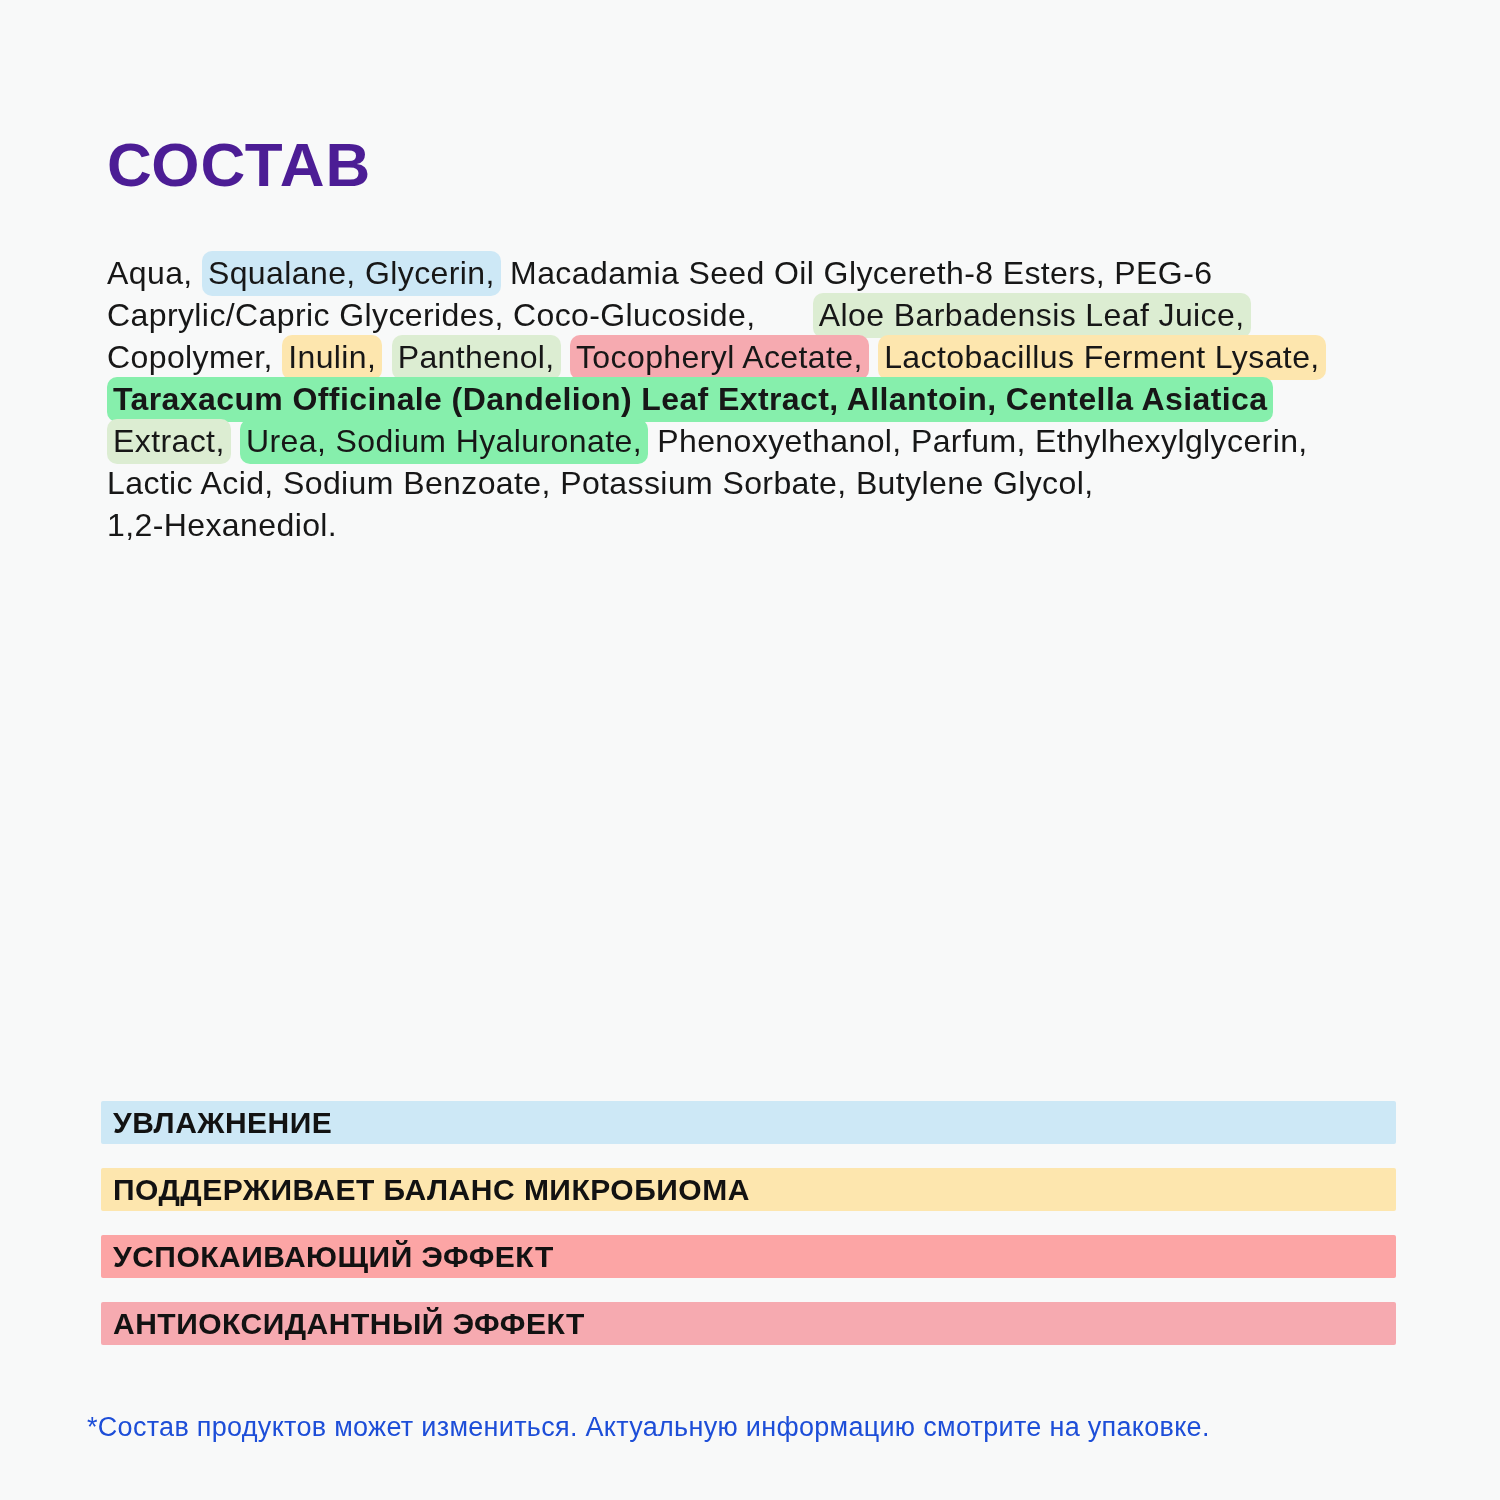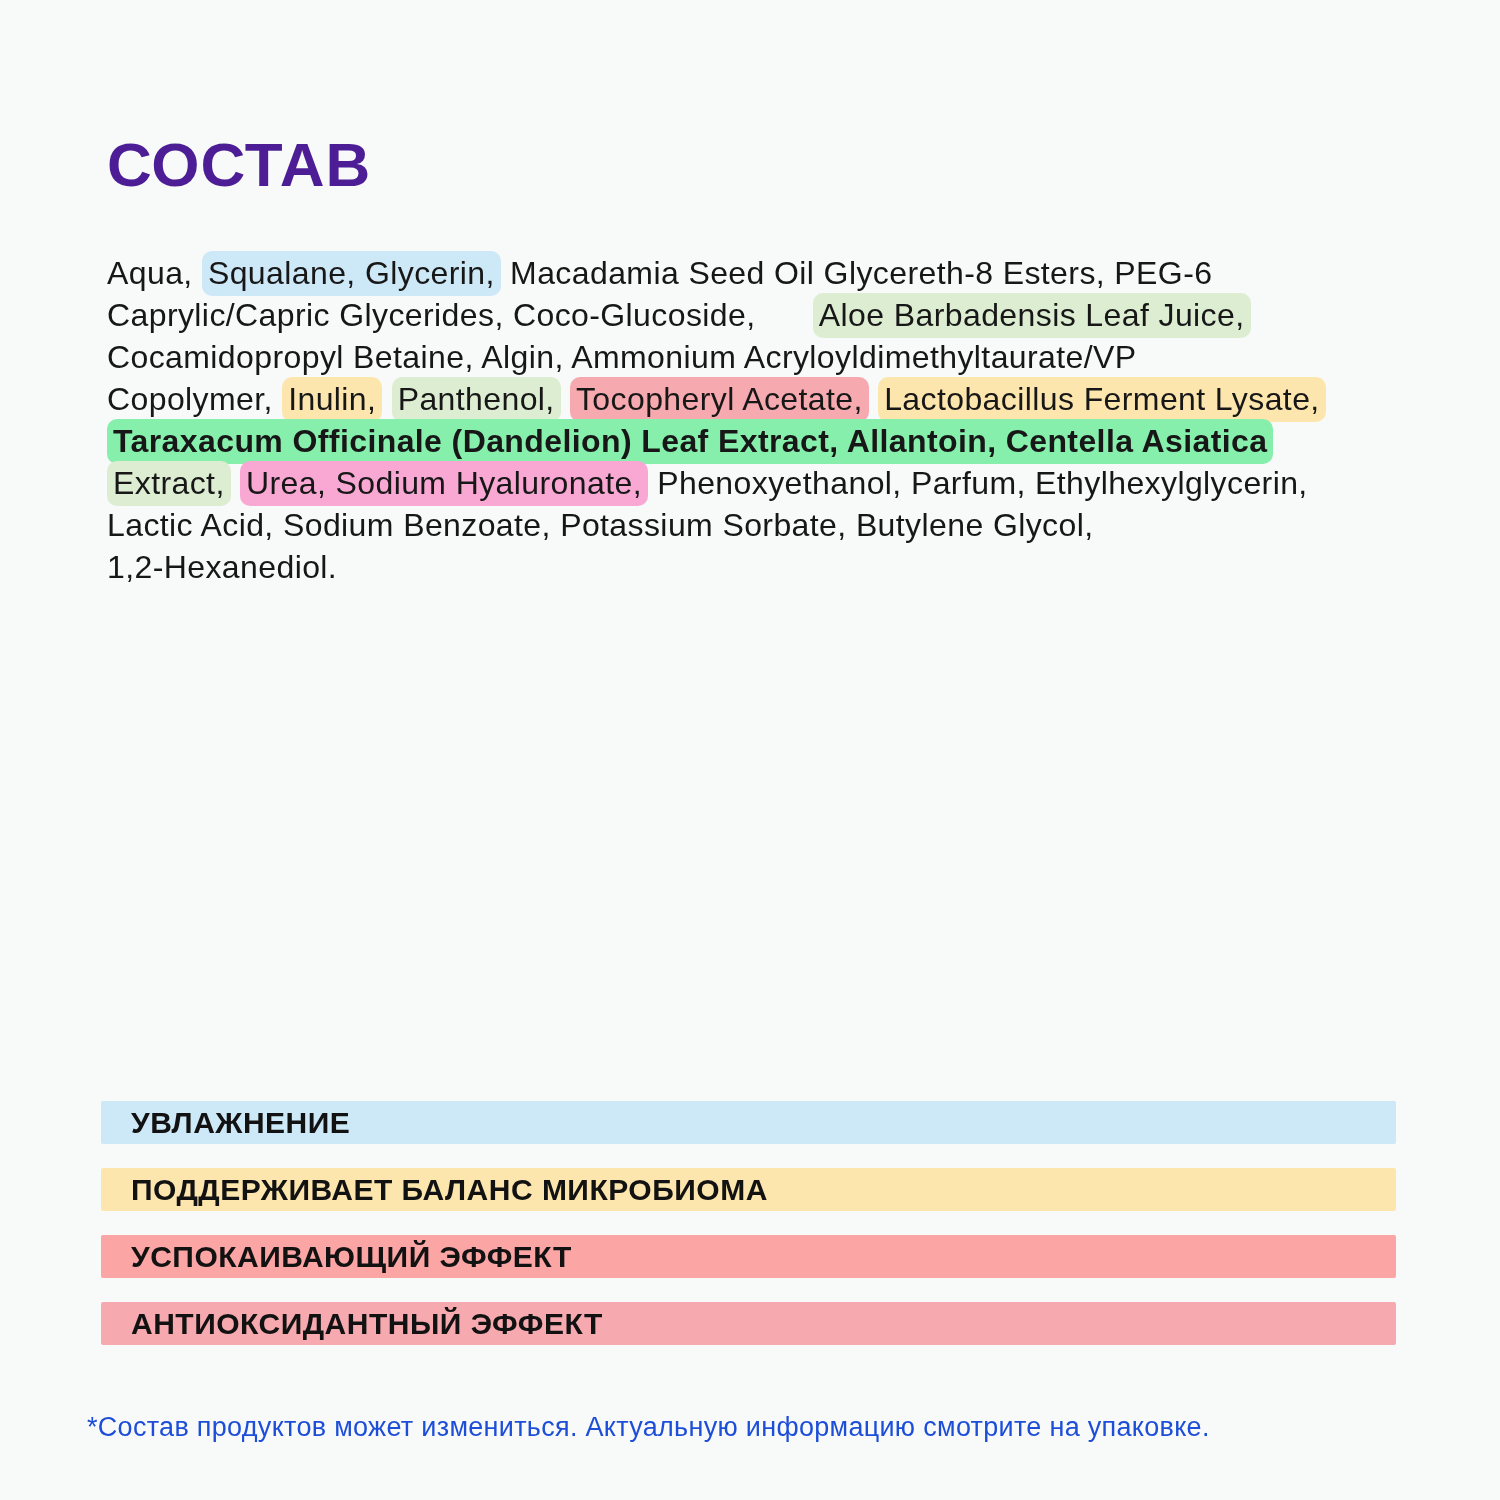--- a/index.html
+++ b/index.html
@@ -21,42 +21,41 @@
     color: #171717;
   }
   .ing-line { white-space: nowrap; height: 42px; }
   .hl { padding: 4px 6px 5px; border-radius: 10px; }
   .legend {
     position: absolute; left: 101px; top: 1101px; width: 1295px;
   }
   .legend-bar {
     height: 43px; margin-bottom: 24px;
     display: flex; align-items: center;
-    padding-left: 30px; border-radius: 2px;
+    padding-left: 12px; border-radius: 2px;
   }
   .legend-bar span {
     font-size: 30px; font-weight: 700; letter-spacing: 0.5px; color: #121212;
   }
   .footer {
     position: absolute; left: 87px; top: 1412px;
     font-size: 27px; letter-spacing: 0.3px; color: #1d4ed8;
   }
 </style>
 </head>
 <body>
 
 <h1 class="title">СОСТАВ</h1>
 
 <div class="ingredients">
     <div class="ing-line"><span>Aqua, </span><span class="hl" style="background: rgb(205, 232, 246);">Squalane, Glycerin,</span><span> Macadamia Seed Oil Glycereth-8 Esters, PEG-6</span></div>
     <div class="ing-line"><span>Caprylic/Capric Glycerides, Coco-Glucoside, </span><span class="hl" style="background: rgb(220, 237, 210); margin-left: 48px;">Aloe Barbadensis Leaf Juice,</span></div>
-    <div class="ing-line"><span>Cocamidopropyl Betaine, Algin, Ammonium Acryloyldimethyltaurate/VP</span></div>
     <div class="ing-line"><span>Copolymer, </span><span class="hl" style="background: rgb(253, 230, 174);">Inulin,</span><span> </span><span class="hl" style="background: rgb(220, 237, 210);">Panthenol,</span><span> </span><span class="hl" style="background: rgb(246, 170, 176);">Tocopheryl Acetate,</span><span> </span><span class="hl" style="background: rgb(253, 230, 174);">Lactobacillus Ferment Lysate,</span></div>
     <div class="ing-line"><span class="hl" style="background: #86efac; font-weight: bold;">Taraxacum Officinale (Dandelion) Leaf Extract, Allantoin, Centella Asiatica</span></div>
-    <div class="ing-line"><span class="hl" style="background: rgb(220, 237, 210);">Extract,</span><span> </span><span class="hl" style="background: #f9a8d4;">Urea, Sodium Hyaluronate,</span><span> Phenoxyethanol, Parfum, Ethylhexylglycerin,</span></div>
+    <div class="ing-line"><span class="hl" style="background: rgb(220, 237, 210);">Extract,</span><span> </span><span class="hl" style="background: #86efac;">Urea, Sodium Hyaluronate,</span><span> Phenoxyethanol, Parfum, Ethylhexylglycerin,</span></div>
     <div class="ing-line"><span>Lactic Acid, Sodium Benzoate, Potassium Sorbate, Butylene Glycol,</span></div>
     <div class="ing-line"><span>1,2-Hexanediol.</span></div>
   </div>
 
 <div class="legend">
     <div class="legend-bar" style="background: rgb(205, 232, 246);">
       <span>УВЛАЖНЕНИЕ</span>
     </div>
     <div class="legend-bar" style="background: rgb(253, 230, 174);">
       <span>ПОДДЕРЖИВАЕТ БАЛАНС МИКРОБИОМА</span>

